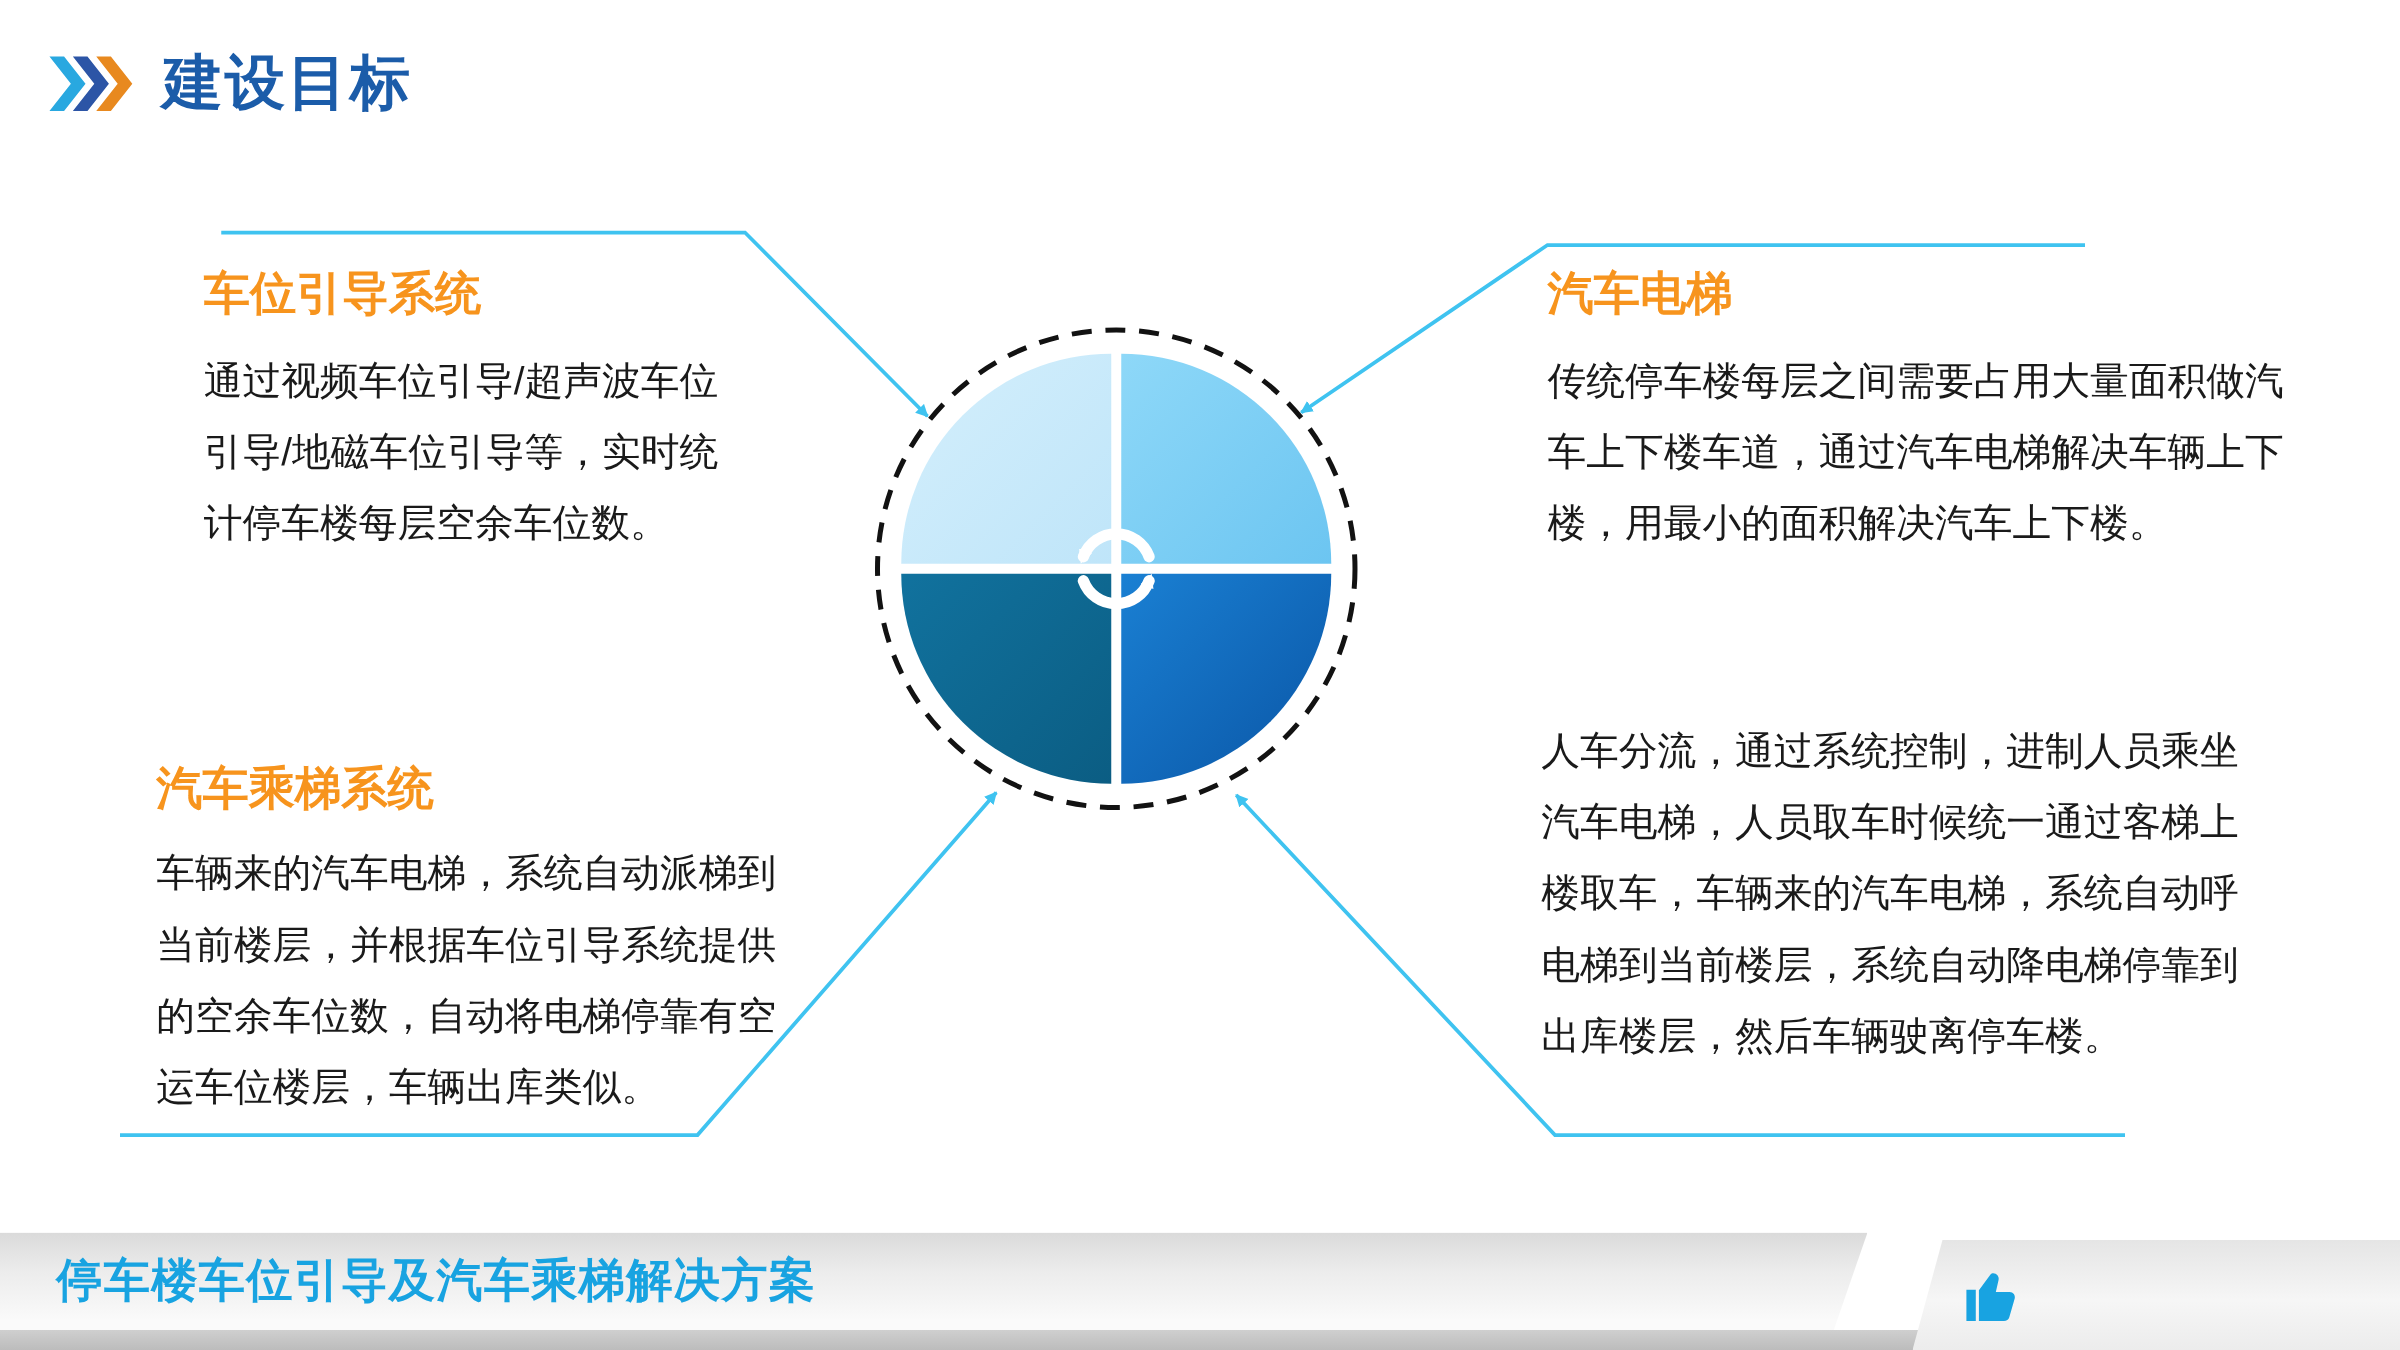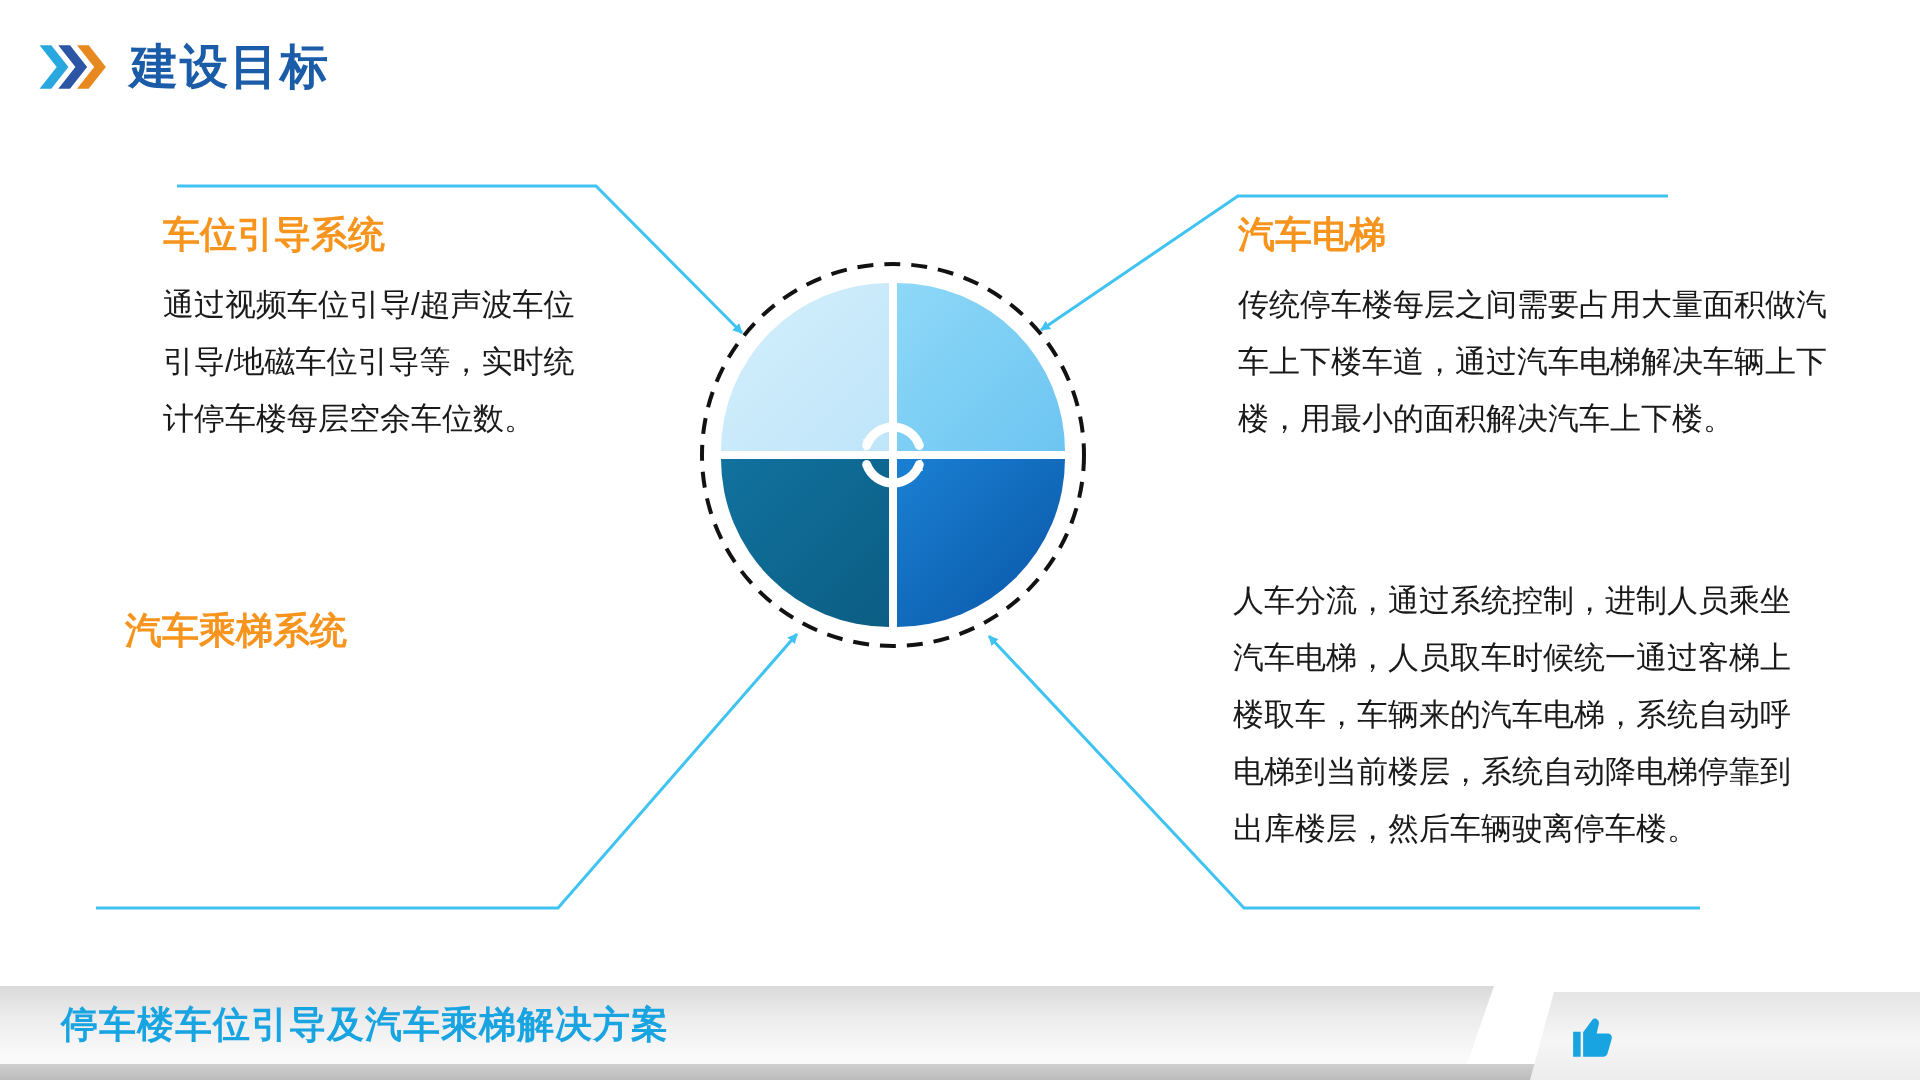--- a/index.html
+++ b/index.html
@@ -42,21 +42,21 @@
   .footer-strip{
     position:absolute;left:0;top:1064px;width:1920px;height:16px;
     background:linear-gradient(180deg,#cfcfcf,#bcbcbc);
   }
   .footer-bar{
     position:absolute;left:0;top:986px;width:1494px;height:78px;
     background:linear-gradient(180deg,#dadada 0%,#ececec 40%,#fafafa 90%);
     clip-path:polygon(0 0,100% 0,calc(100% - 27px) 100%,0 100%);
   }
   .footer-title{
-    position:absolute;left:61px;top:0;height:78px;line-height:78px;
+    position:absolute;left:45px;top:0;height:78px;line-height:78px;
     font-size:37px;font-weight:bold;color:#18a3e1;letter-spacing:1px;
   }
   .brand-plate{
     position:absolute;left:1530px;top:992px;width:390px;height:88px;
     background:linear-gradient(180deg,#e5e5e5 0%,#f6f6f6 55%,#ececec 100%);
     clip-path:polygon(24px 0,100% 0,100% 100%,0 100%);
     display:flex;align-items:center;
   }
   .thumb-icon{width:50px;height:50px;margin-left:40px;margin-right:8px;flex:0 0 auto;}
   .brand-name{
@@ -132,20 +132,24 @@
 
   <div class="block block-tr">
     <h3>汽车电梯</h3>
     <div class="body">传统停车楼每层之间需要占用大量面积做汽
 车上下楼车道，通过汽车电梯解决车辆上下
 楼，用最小的面积解决汽车上下楼。</div>
   </div>
 
   <div class="block block-bl">
     <h3>汽车乘梯系统</h3>
+    <div class="body">车辆来的汽车电梯，系统自动派梯到
+当前楼层，并根据车位引导系统提供
+的空余车位数，自动将电梯停靠有空
+运车位楼层，车辆出库类似。</div>
   </div>
 
   <div class="block block-br">
     <div class="body">人车分流，通过系统控制，进制人员乘坐
 汽车电梯，人员取车时候统一通过客梯上
 楼取车，车辆来的汽车电梯，系统自动呼
 电梯到当前楼层，系统自动降电梯停靠到
 出库楼层，然后车辆驶离停车楼。</div>
   </div>
 

